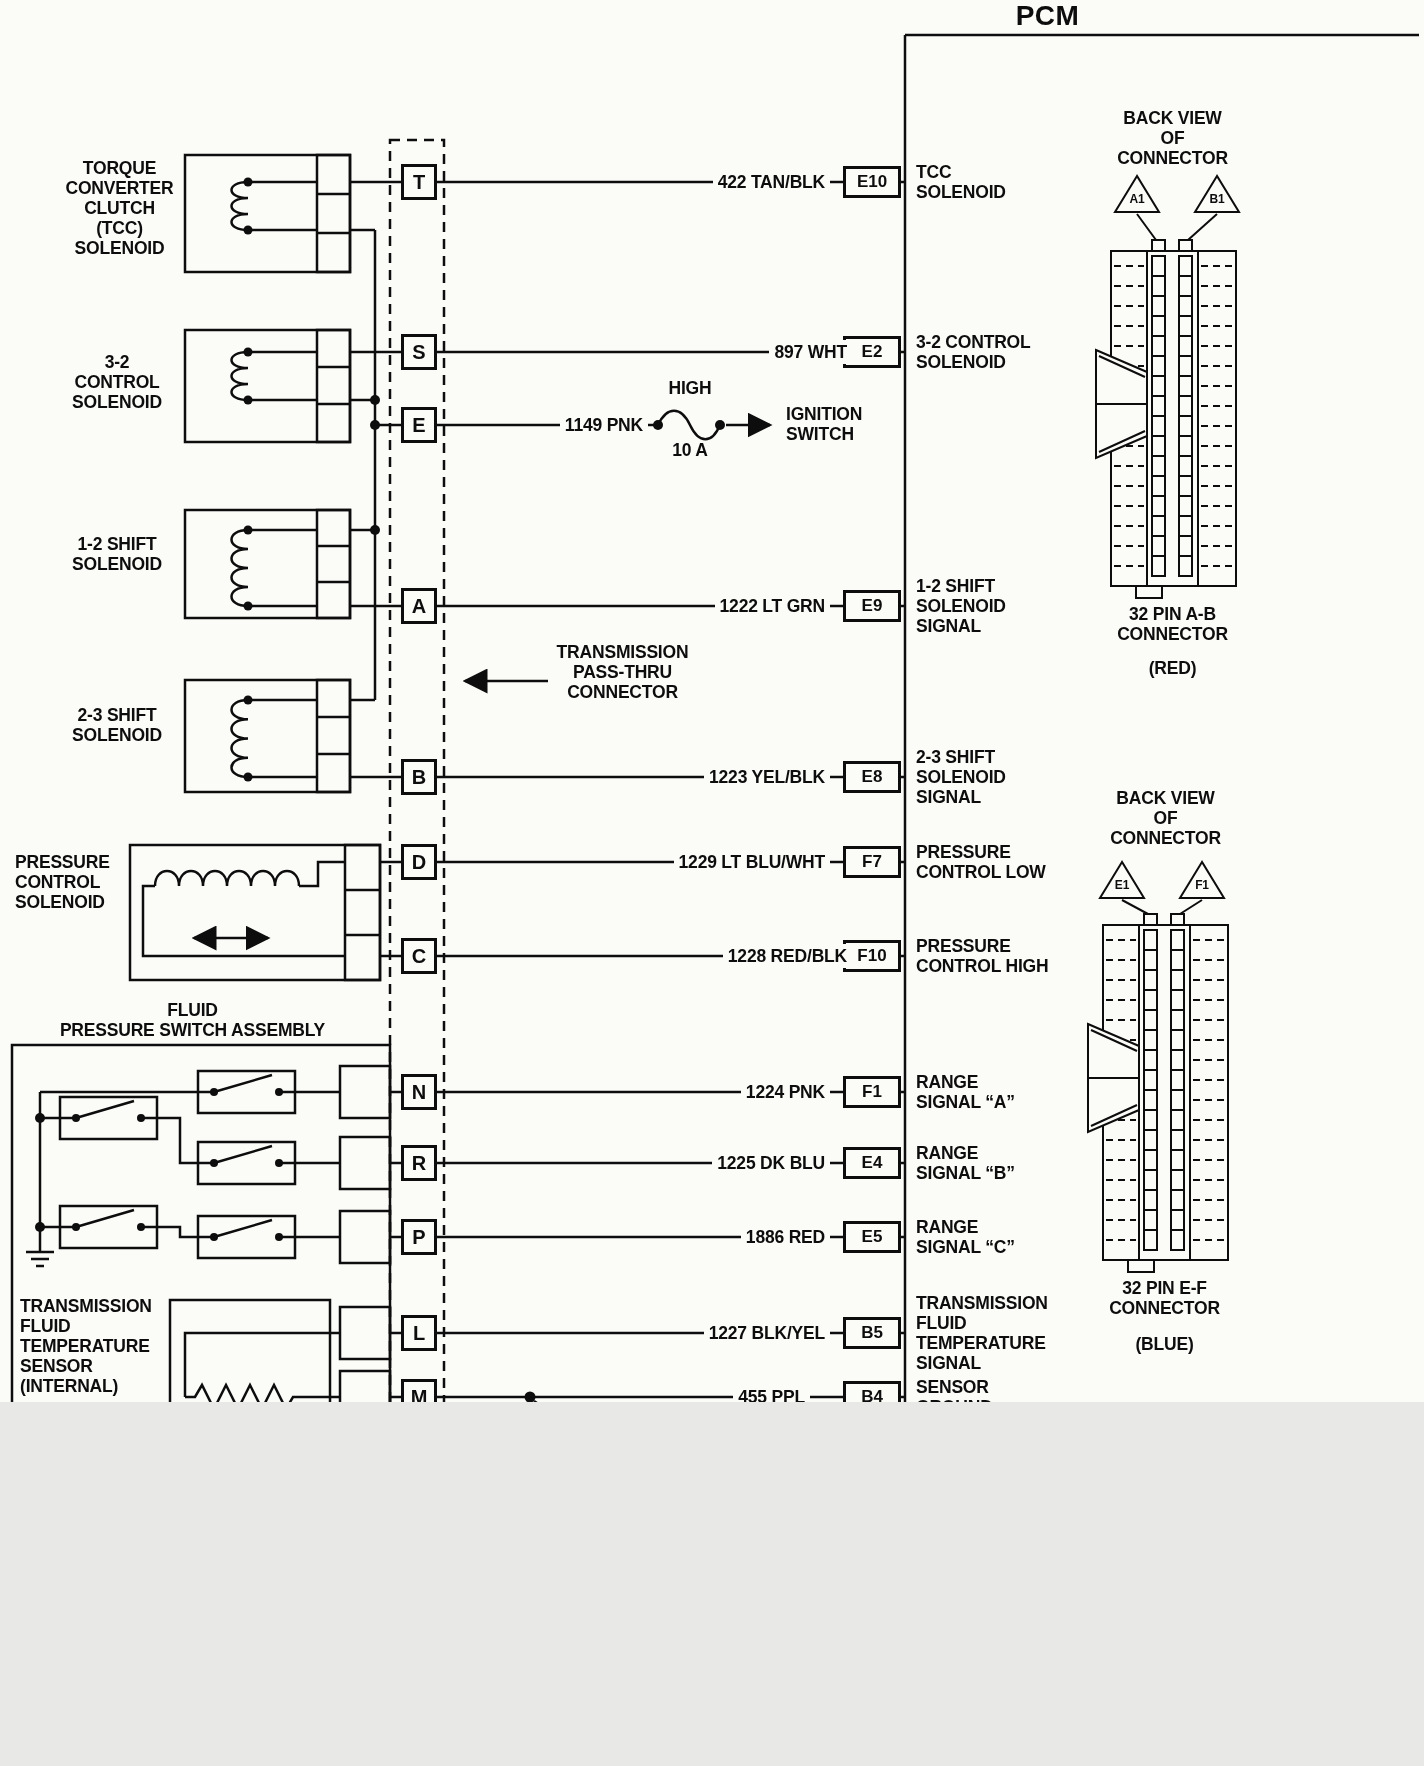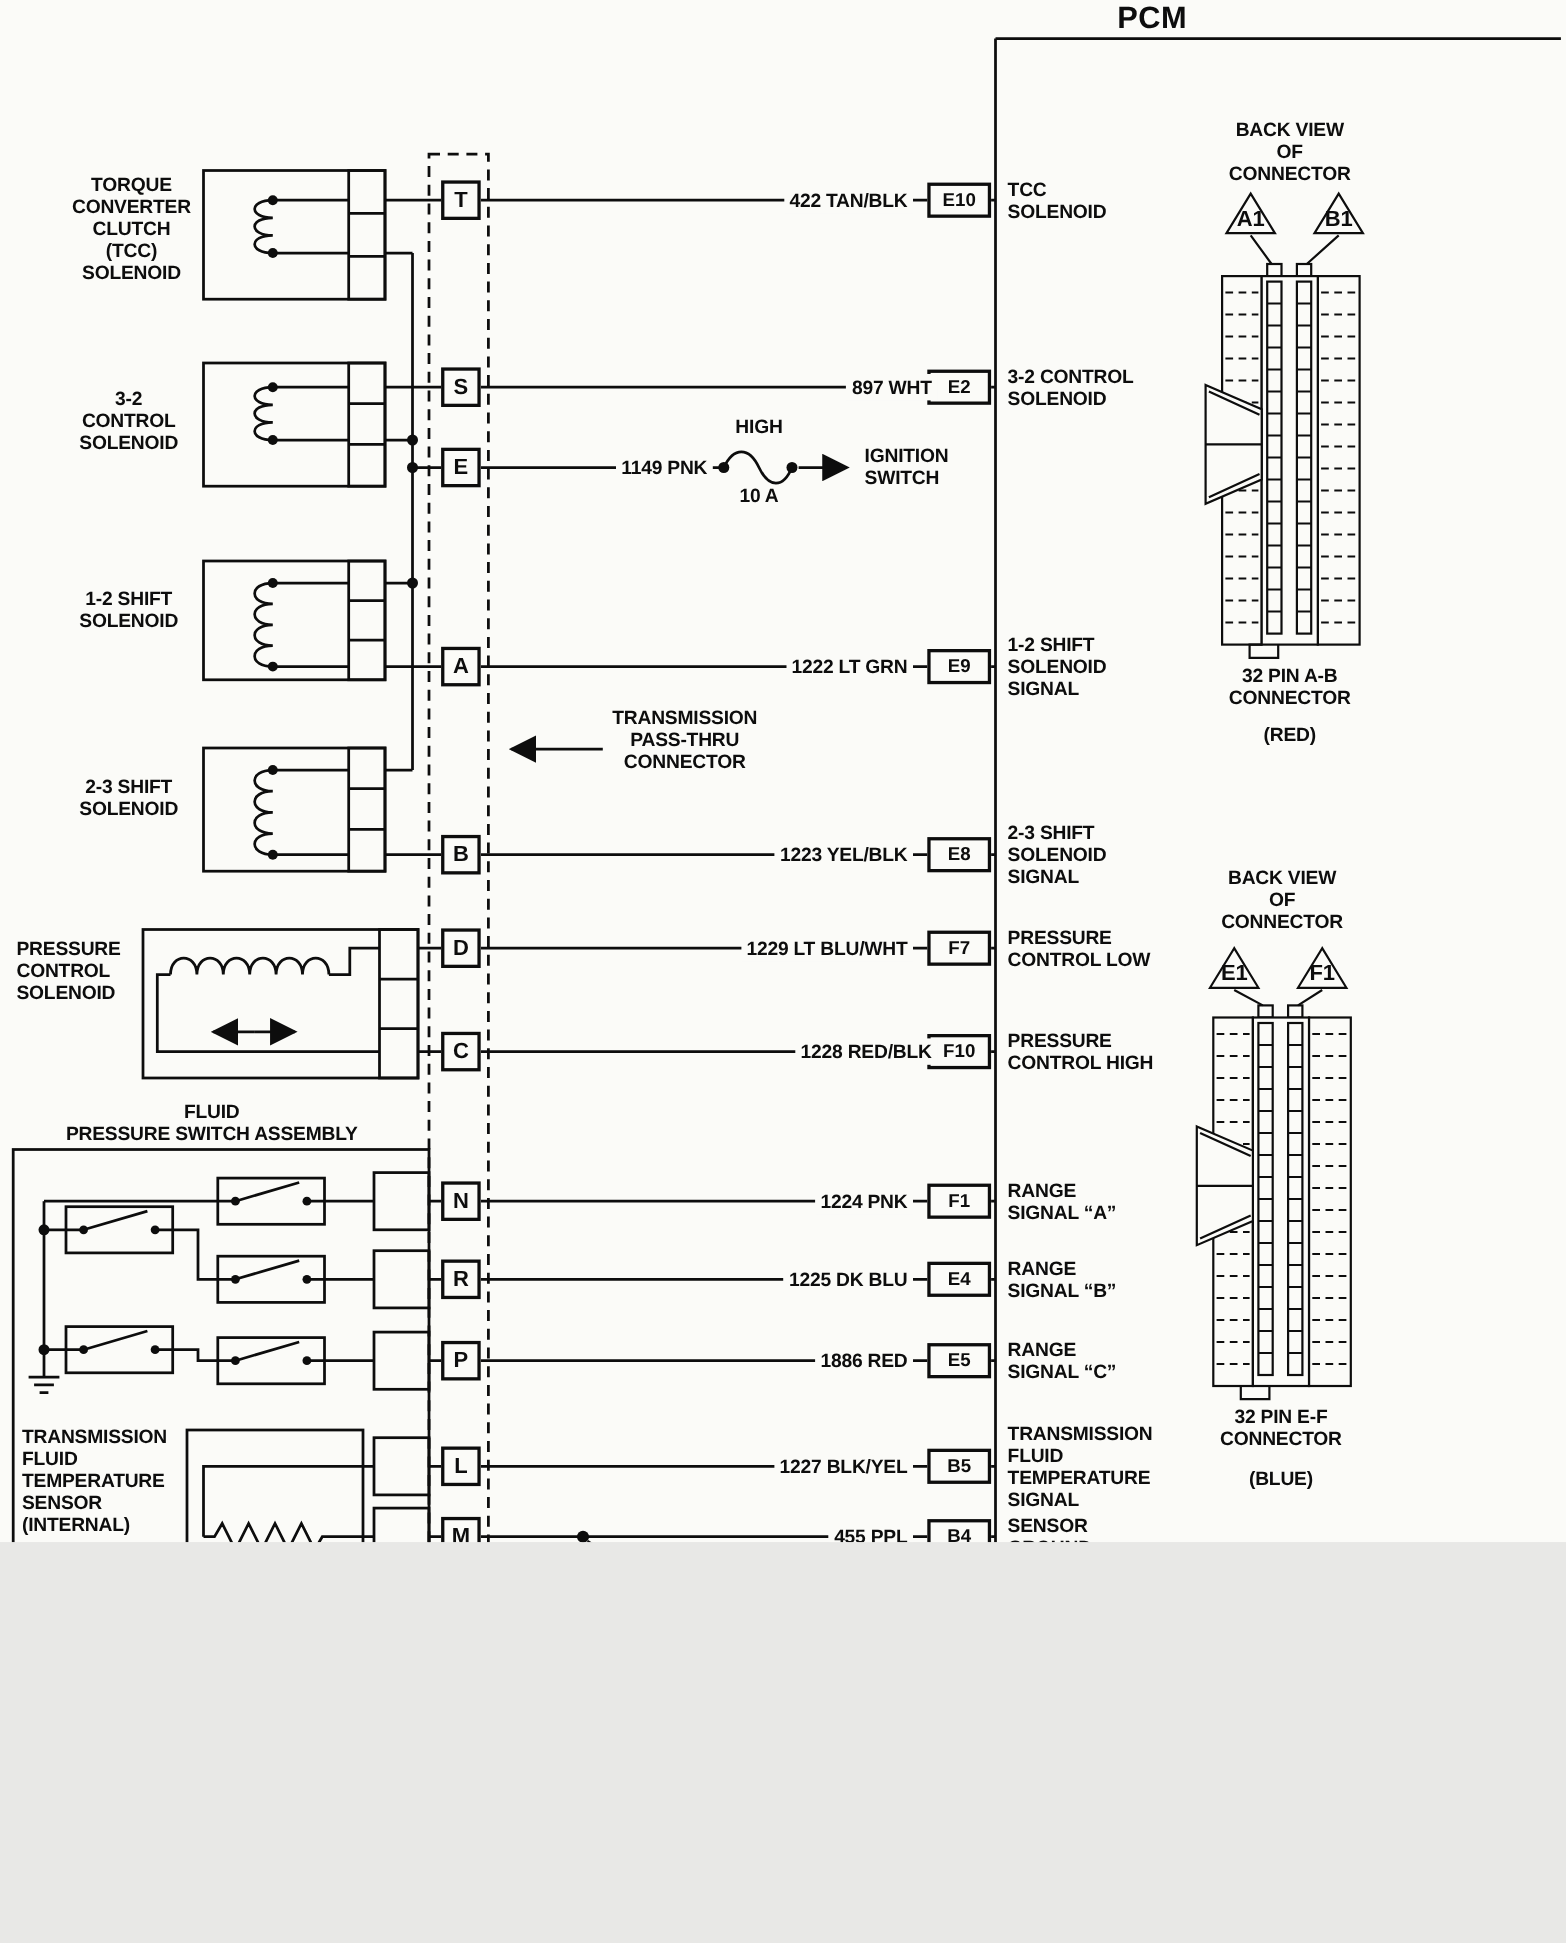--- a/index.html
+++ b/index.html
@@ -4,21 +4,21 @@
 <style>
   *{margin:0;padding:0;box-sizing:border-box}
   html,body{background:#e8e8e6}
   .canvas{position:relative;width:1424px;height:1402px;margin:0 auto;background:#fbfbf8;color:#0d0d0d;
           font-family:"Liberation Sans",sans-serif;overflow:hidden}
   svg.layer{position:absolute;left:0;top:0}
   .lbl{position:absolute;font-weight:bold;font-size:17.5px;line-height:20px;white-space:pre-line;
        letter-spacing:-0.2px;color:#0d0d0d}
   .c{text-align:center}
   .big{font-size:28px;line-height:32px;letter-spacing:0.5px}
-  .tri{font-size:20px;line-height:18px;text-align:center}
+  .tri{font-size:12px;line-height:18px;text-align:center}
   .wirelbl{white-space:nowrap;background:#fbfbf8;padding:0 5px;line-height:24px}
   .pinbox{position:absolute;width:36px;height:36px;border:3px solid #0d0d0d;background:#fbfbf8;
           font-weight:bold;font-size:20px;text-align:center;line-height:30px}
   .pcmpin{position:absolute;width:58px;height:32px;border:3px solid #0d0d0d;background:#fbfbf8;
           font-weight:bold;font-size:17px;text-align:center;line-height:26px}
 </style>
 </head>
 <body>
 
 <div class="canvas">
@@ -243,21 +243,21 @@
   <div class="lbl wirelbl" style="right:572px;top:340px">897 WHT</div>
   <div class="lbl wirelbl" style="right:776px;top:413px">1149 PNK</div>
   <div class="lbl wirelbl" style="right:594px;top:594px">1222 LT GRN</div>
   <div class="lbl wirelbl" style="right:594px;top:765px">1223 YEL/BLK</div>
   <div class="lbl wirelbl" style="right:594px;top:850px">1229 LT BLU/WHT</div>
   <div class="lbl wirelbl" style="right:572px;top:944px">1228 RED/BLK</div>
   <div class="lbl wirelbl" style="right:594px;top:1080px">1224 PNK</div>
   <div class="lbl wirelbl" style="right:594px;top:1151px">1225 DK BLU</div>
   <div class="lbl wirelbl" style="right:594px;top:1225px">1886 RED</div>
   <div class="lbl wirelbl" style="right:594px;top:1321px">1227 BLK/YEL</div>
-  <div class="lbl wirelbl" style="right:594px;top:1385px">455 PPL</div>
+  <div class="lbl wirelbl" style="right:614px;top:1385px">455 PPL</div>
 
   <div class="lbl" style="left:916px;top:162px;width:170px">TCC
 SOLENOID</div>
   <div class="lbl" style="left:916px;top:332px;width:170px">3-2 CONTROL
 SOLENOID</div>
   <div class="lbl" style="left:916px;top:576px;width:170px">1-2 SHIFT
 SOLENOID
 SIGNAL</div>
   <div class="lbl" style="left:916px;top:747px;width:170px">2-3 SHIFT
 SOLENOID

